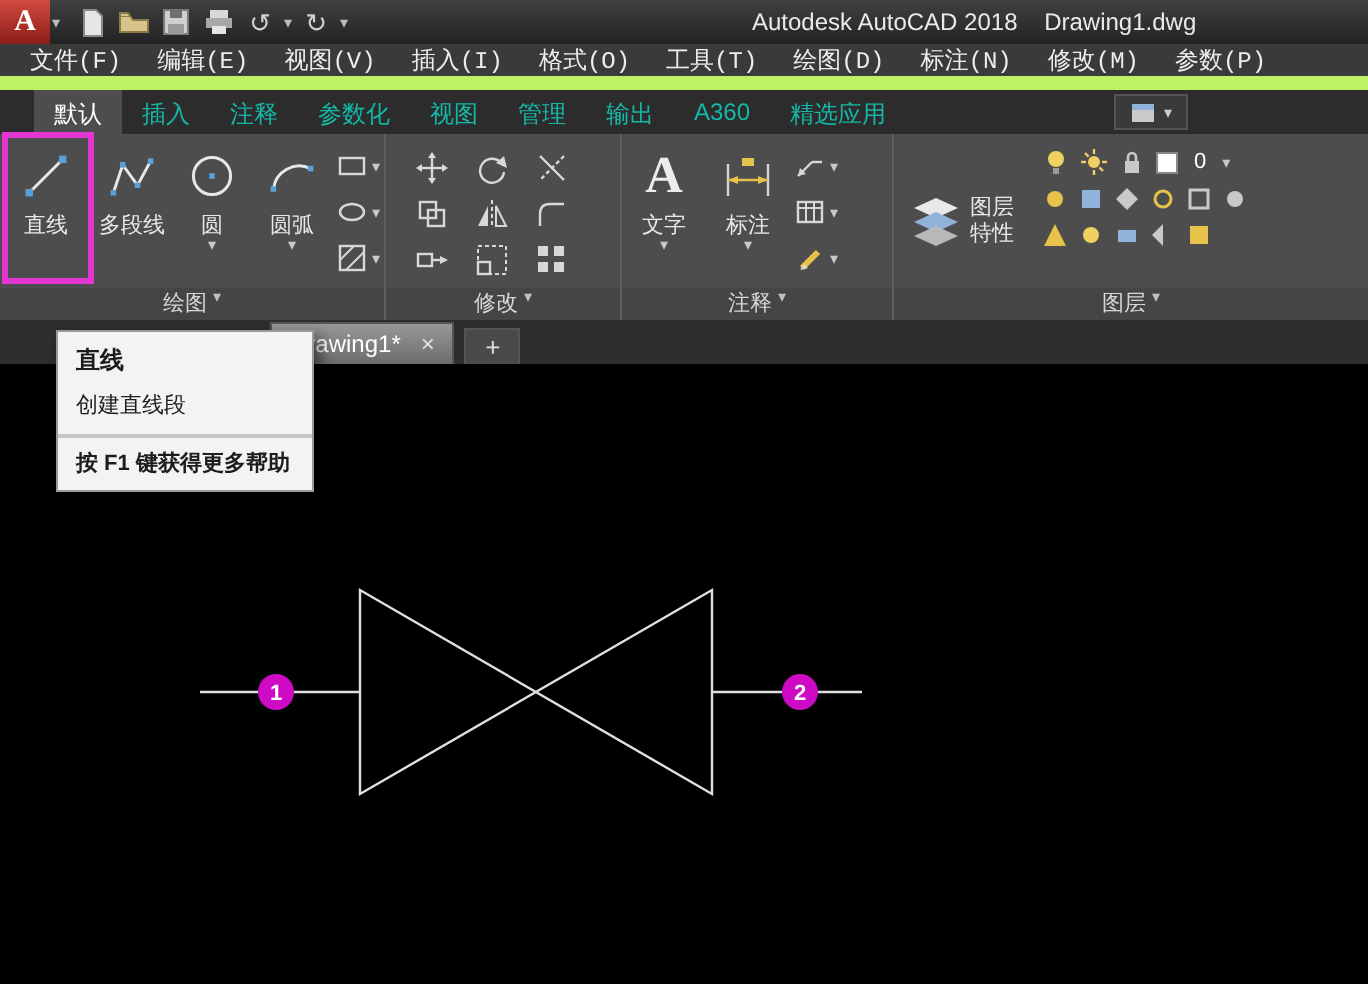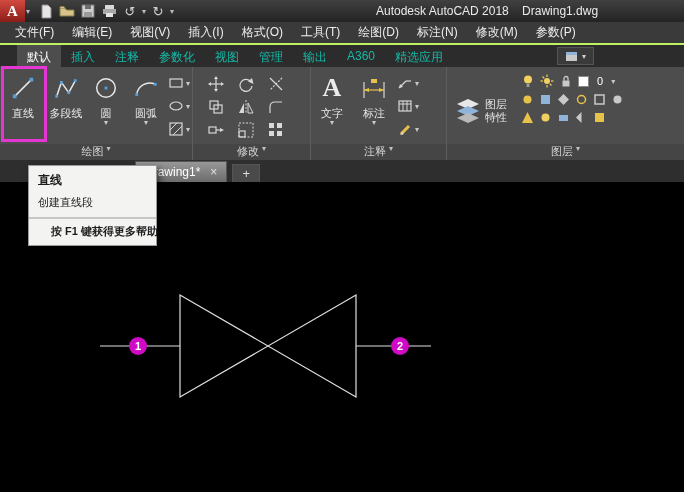--- a/index.html
+++ b/index.html
@@ -15,21 +15,21 @@
           justify-content:center; font-family:"Liberation Serif","DejaVu Serif",serif; }
   .logo-arrow { color:#bbb; font-size:8px; margin:0 3px 0 1px; }
   .qat { display:flex; align-items:center; gap:3px; margin-left:4px; }
   .qbtn { width:18px; height:18px; display:flex; align-items:center; justify-content:center; }
   .qglyph { color:#cfcfcf; font-size:13px; line-height:1; }
   .qarrow { color:#bbb; font-size:8px; }
   .titletext { position:absolute; left:376px; top:4px; color:#eaeaea; font-size:12px; white-space:pre; }
 
   
   .menubar { position:absolute; top:22px; left:0; right:0; height:23px; background:#3a3a3a;
-             display:flex; align-items:center; padding-left:6px; border-bottom:2px solid #bef264; }
+             display:flex; align-items:center; padding-left:6px; border-bottom:7px solid #bef264;font-family:Liberation Mono, monospace; }
   .menu-item { color:#ededed; font-size:12px; padding:0 9px; height:100%;
                display:flex; align-items:center; cursor:default; }
 
   
   .tabsrow { position:absolute; top:45px; left:0; right:0; height:22px; background:#2c2c2c;
              display:flex; align-items:stretch; padding-left:17px; }
   .rtab { color:#14b8a6; font-size:12px; padding:4px 10px 3px; }
   .rtab.active { background:#4d4d4d; color:#fff; }
   .ws-btn { margin-left:104px; display:flex; align-items:center; gap:4px; padding:2px 7px;
             background:#3a3a3a; border:1px solid #555; align-self:center; height:18px; }
@@ -90,21 +90,21 @@
 
   
   .tooltip { position:absolute; left:28px; top:165px; width:129px; background:#f3f3f2;
              border:1px solid #9a9a9a; box-shadow:3px 3px 7px rgba(0,0,0,.5); z-index:60;
              color:#1d1d1d; }
   .tt-body { padding:6px 9px 5px; }
   .tt-title { font-weight:bold; font-size:12px; margin-bottom:6px; }
   .tt-desc { font-size:11px; margin-bottom:2px; }
   .tt-div { height:1px; background:#c6c6c6; }
   .tt-cmd { display:flex; align-items:center; gap:6px; padding:5px 9px; font-weight:bold; font-size:11px; }
-  .tt-help { padding:5px 22px 6px; font-weight:bold; font-size:11px; white-space:nowrap; }
+  .tt-help { padding:5px 9px 6px; font-weight:bold; font-size:11px; white-space:nowrap; }
 </style>
 </head>
 <body>
 
 <div id="app">
 
   <div class="titlebar">
     <div class="logo">A</div>
     <span class="logo-arrow">▾</span>
     <div class="qat">

